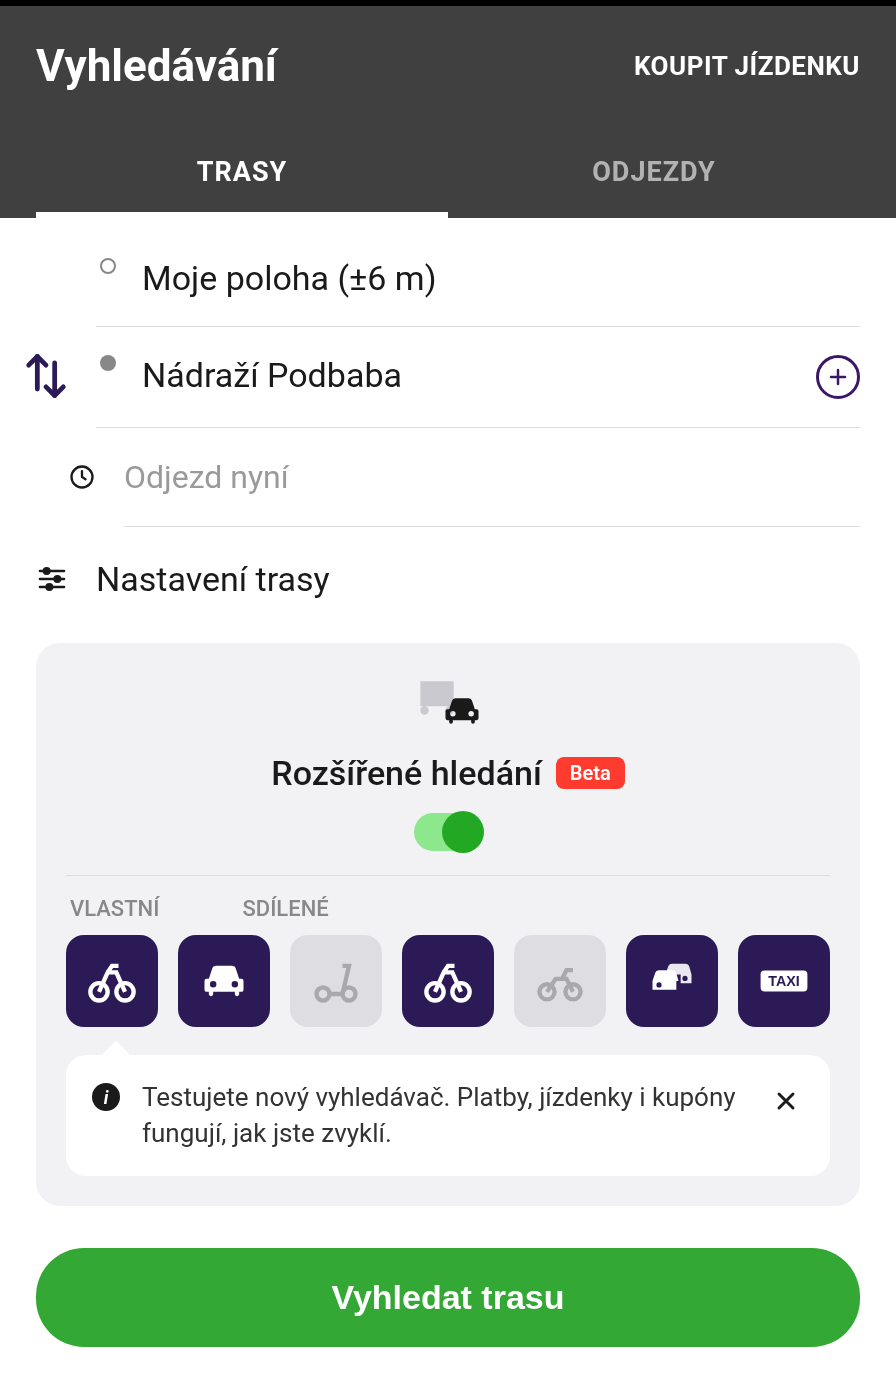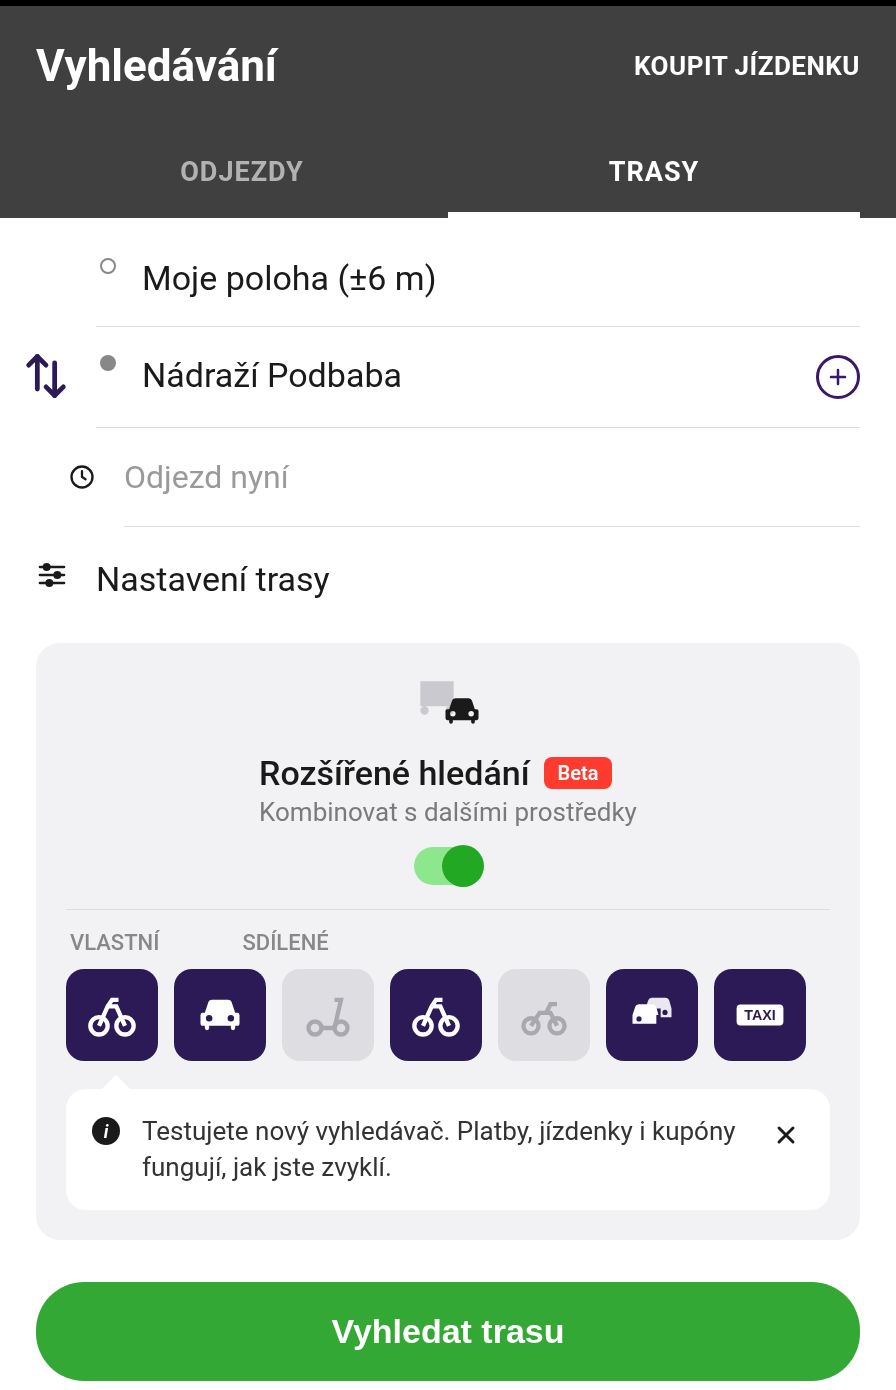--- a/index.html
+++ b/index.html
@@ -29,40 +29,40 @@
   .add-btn svg { width: 24px; height: 24px; }
 
   .swap-btn { position: absolute; left: 18px; top: 130px; width: 56px; height: 56px; display: flex; align-items: center; justify-content: center; cursor: pointer; }
   .swap-btn svg { width: 52px; height: 52px; }
 
   .time-row { display: flex; align-items: center; padding: 30px 0; border-bottom: 1px solid #ddd; margin-left: 88px; }
   .time-row .icon-wrap { margin-left: -60px; width: 60px; display: flex; justify-content: flex-start; padding-left: 4px;}
   .clock-icon { width: 28px; height: 28px; }
   .time-text { font-size: 32px; color: #9a9a9a; }
 
-  .settings-row { display: flex; align-items: flex-start; padding: 32px 0 24px 0; }
+  .settings-row { display: flex; align-items: center; padding: 32px 0 24px 0; }
   .settings-icon { width: 32px; height: 32px; margin-right: 28px; }
   .settings-text { font-size: 34px; color: #1a1a1a; }
 
   .card { background: #f2f2f5; border-radius: 24px; padding: 30px; margin-top: 20px; }
   .card-header { display: flex; align-items: center; gap: 20px; padding-bottom: 24px; border-bottom: 1px solid #ddd; flex-direction: column; }
   .card-icons { position: relative; width: 72px; height: 60px; }
   .card-icons .bus-bg { position: absolute; top: 0; left: 0; color: #c9c9cf; }
   .card-icons .car-fg { position: absolute; bottom: 0; right: 0; color: #1a1a1a; }
   .card-title-group { flex: 1; }
   .card-title-row { display: flex; align-items: center; gap: 14px; }
   .card-title { font-size: 34px; color: #1a1a1a; font-weight: 500; }
   .badge { background: #ff3b2f; color: #fff; font-size: 20px; font-weight: 600; padding: 4px 14px; border-radius: 8px; }
   .card-subtitle { font-size: 26px; color: #7a7a7a; margin-top: 4px; }
   .toggle { width: 68px; height: 38px; background: #8de88d; border-radius: 20px; position: relative; cursor: pointer; }
   .toggle-knob { position: absolute; right: -2px; top: -2px; width: 42px; height: 42px; background: #22a822; border-radius: 50%; }
 
   .modes { padding-top: 20px; }
   .mode-labels { display: flex; gap: 83px; font-size: 22px; color: #888; font-weight: 500; margin-bottom: 14px; padding-left: 4px;}
-  .mode-row { display: flex; gap: 16px; }
+  .mode-row { display: flex; gap: 16px; justify-content: space-between; }
   .mode-btn { width: 92px; height: 92px; border-radius: 18px; display: flex; align-items: center; justify-content: center; cursor: pointer; }
   .mode-btn.on { background: #2c1a57; color: #fff; }
   .mode-btn.off { background: #dedee2; color: #a8a8ae; }
   .mode-btn svg { width: 52px; height: 52px; }
 
   .note-box { background: #fff; border-radius: 20px; padding: 24px 26px; display: flex; align-items: flex-start; gap: 22px; margin-top: 28px; position: relative;}
   .note-box::before { content: ""; position: absolute; top: -10px; left: 40px; width: 20px; height: 20px; background: #fff; transform: rotate(45deg); }
   .info-icon { width: 28px; height: 28px; background: #1a1a1a; color: #fff; border-radius: 50%; display: flex; align-items: center; justify-content: center; font-size: 18px; font-weight: 700; font-style: italic; flex-shrink: 0; margin-top: 4px;}
   .note-text { font-size: 26px; color: #333; line-height: 1.4; flex: 1; }
   .close-x { cursor: pointer; padding: 4px; margin-top: 4px;}
@@ -74,22 +74,22 @@
 <body>
 
 <div class="status-bar"></div>
 
 <div class="header">
   <div class="header-top">
     <div class="title">Vyhledávání</div>
     <div class="buy-ticket">KOUPIT JÍZDENKU</div>
   </div>
   <div class="tabs">
+    <div class="tab active">TRASY</div>
     <div class="tab">ODJEZDY</div>
-    <div class="tab active">TRASY</div>
   </div>
 </div>
 
 <div class="content">
 
   <div class="swap-btn">
     <svg viewBox="0 0 24 24" fill="none" stroke="#2c1a57" stroke-width="2.2" stroke-linecap="round" stroke-linejoin="round">
       <path d="M8 3 L8 18"></path>
         <path d="M4 7 L8 3 L12 7"></path>
       <path d="M16 6 L16 21"></path>
@@ -144,21 +144,20 @@
           </svg>
         <svg class="car-fg" width="44" height="44" viewBox="0 0 24 24" fill="currentColor">
             <path d="M5 11l1.5-4.5A2 2 0 018.4 5h7.2a2 2 0 011.9 1.5L19 11h1a1 1 0 011 1v4a1 1 0 01-1 1h-1v1a1 1 0 01-2 0v-1H7v1a1 1 0 01-2 0v-1H4a1 1 0 01-1-1v-4a1 1 0 011-1h1zm2 4a1.5 1.5 0 100-3 1.5 1.5 0 000 3zm10 0a1.5 1.5 0 100-3 1.5 1.5 0 000 3z"></path>
           </svg>
       </div>
       <div class="card-title-group">
         <div class="card-title-row">
           <span class="card-title">Rozšířené hledání</span>
           <span class="badge">Beta</span>
         </div>
-        <div class="card-subtitle">Kombinovat s dalšími prostředky</div>
       </div>
       <div class="toggle">
         <div class="toggle-knob"></div>
       </div>
     </div>
 
     <div class="modes">
       <div class="mode-labels">
         <span>VLASTNÍ</span>
         <span>SDÍLENÉ</span>

